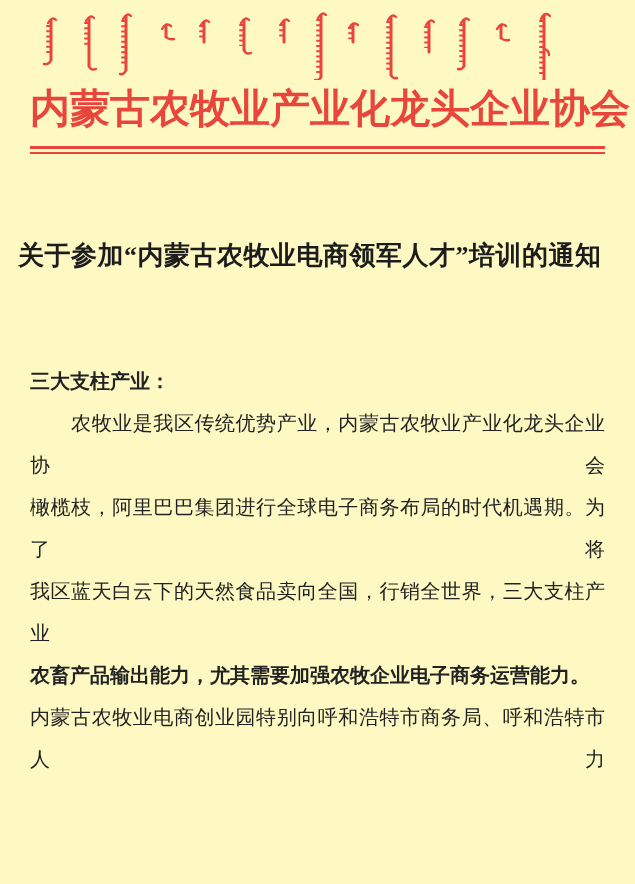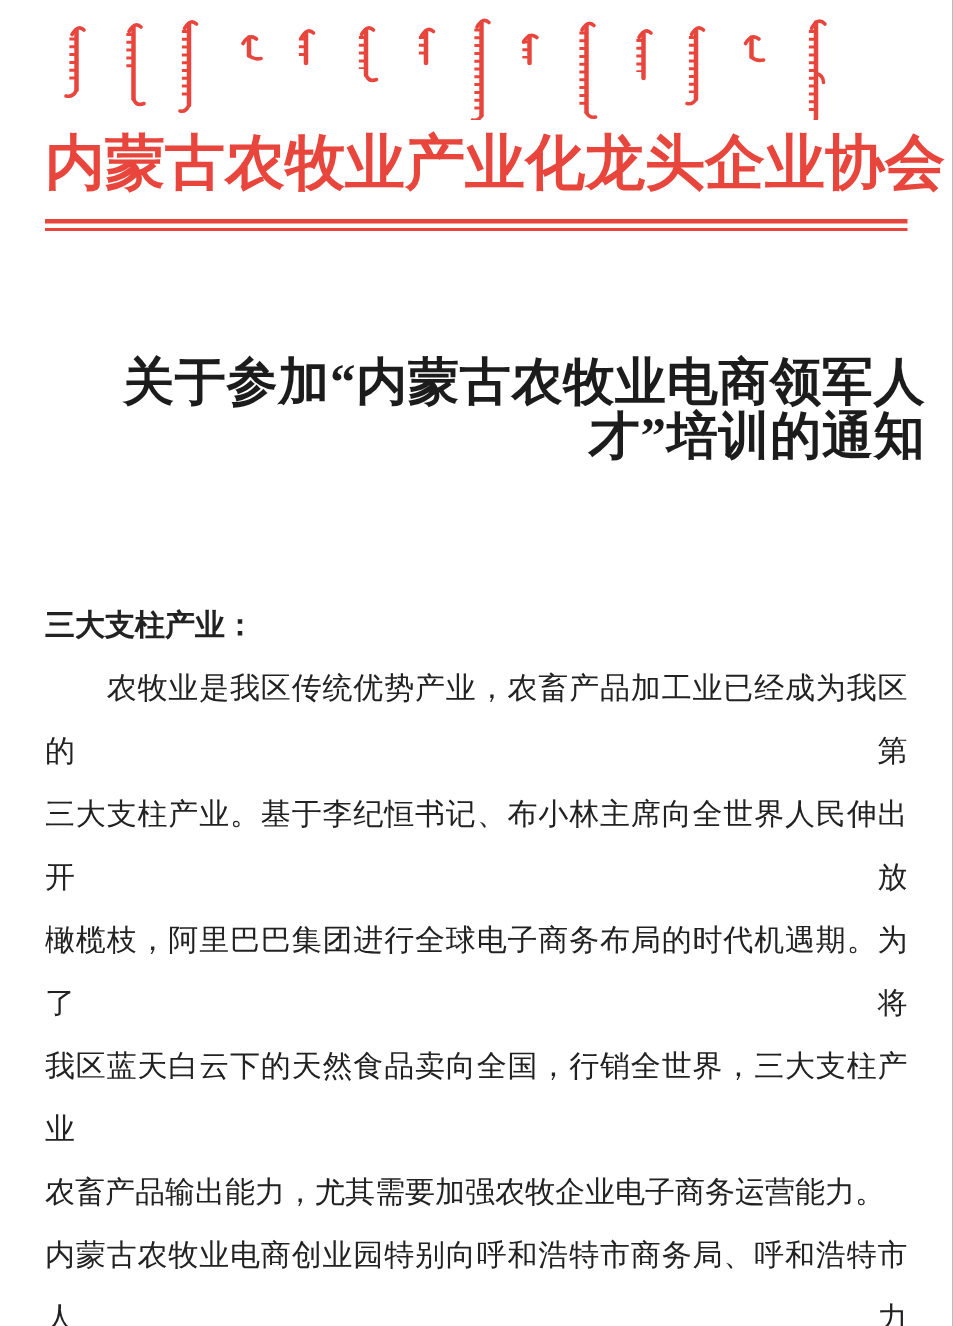--- a/index.html
+++ b/index.html
@@ -7,21 +7,21 @@
     --ink:#1c1c1c;
   }
   *{margin:0;padding:0;box-sizing:border-box;}
   html,body{background:#888;}
   body{font-family:"Liberation Serif","DejaVu Serif",serif;}
   .page{
     position:relative;
     width:635px;
     height:884px;
     margin:0 auto;
-    background:#ffffff;
+    background:#fef9c3;
     overflow:hidden;
   }
   
   .letterhead{padding-top:8px;}
   .mongolian-banner{
     display:block;
     margin:0 30px;
     width:575px;
     height:72px;
   }
@@ -43,43 +43,44 @@
     margin:12px 30px 0;
     height:8px;
     border-top:3px solid var(--red);
     border-bottom:2px solid var(--red);
   }
   
   .doc-title{
     margin:84px 18px 0;
     color:var(--ink);
     font-weight:700;
-    font-size:34px;
+    font-size:26px;
     line-height:36px;
-    text-align:right;
+    text-align:left;
     letter-spacing:0.5px;
   }
   
   .doc-body{
     margin:86px 30px 0;
     color:#222222;
     font-size:20px;
     line-height:42px;
   }
   .salutation{
     font-weight:700;
     font-size:20px;
     text-align:left;
   }
   .para .line{
     text-align:justify;
     text-align-last:justify;
   }
   .para .line.last{
     text-align-last:left;
+    font-weight:bold;
   }
 </style>
 </head>
 <body>
 
 <div class="page">
 
   <div class="letterhead">
 
     <svg class="mongolian-banner" viewBox="0 0 575 72" aria-hidden="true">
@@ -182,22 +183,21 @@
 
     <div class="red-divider"></div>
   </div>
 
   <div class="doc-title">关于参加“内蒙古农牧业电商领军人才”培训的通知</div>
 
   <div class="doc-body">
     <div class="salutation">三大支柱产业：</div>
     <div>
         <div class="para">
-          <div class="line">　　农牧业是我区传统优势产业，农畜产品加工业已经成为我区的第</div>
-          <div class="line">三大支柱产业。基于李纪恒书记、布小林主席向全世界人民伸出开放</div>
+          <div class="line">　　农牧业是我区传统优势产业，内蒙古农牧业产业化龙头企业协会</div>
           <div class="line">橄榄枝，阿里巴巴集团进行全球电子商务布局的时代机遇期。为了将</div>
           <div class="line">我区蓝天白云下的天然食品卖向全国，行销全世界，三大支柱产业</div>
           <div class="line last">农畜产品输出能力，尤其需要加强农牧企业电子商务运营能力。</div>
         </div>
         <div class="para">
           <div class="line">内蒙古农牧业电商创业园特别向呼和浩特市商务局、呼和浩特市人力</div>
         </div>
       </div>
   </div>
 

